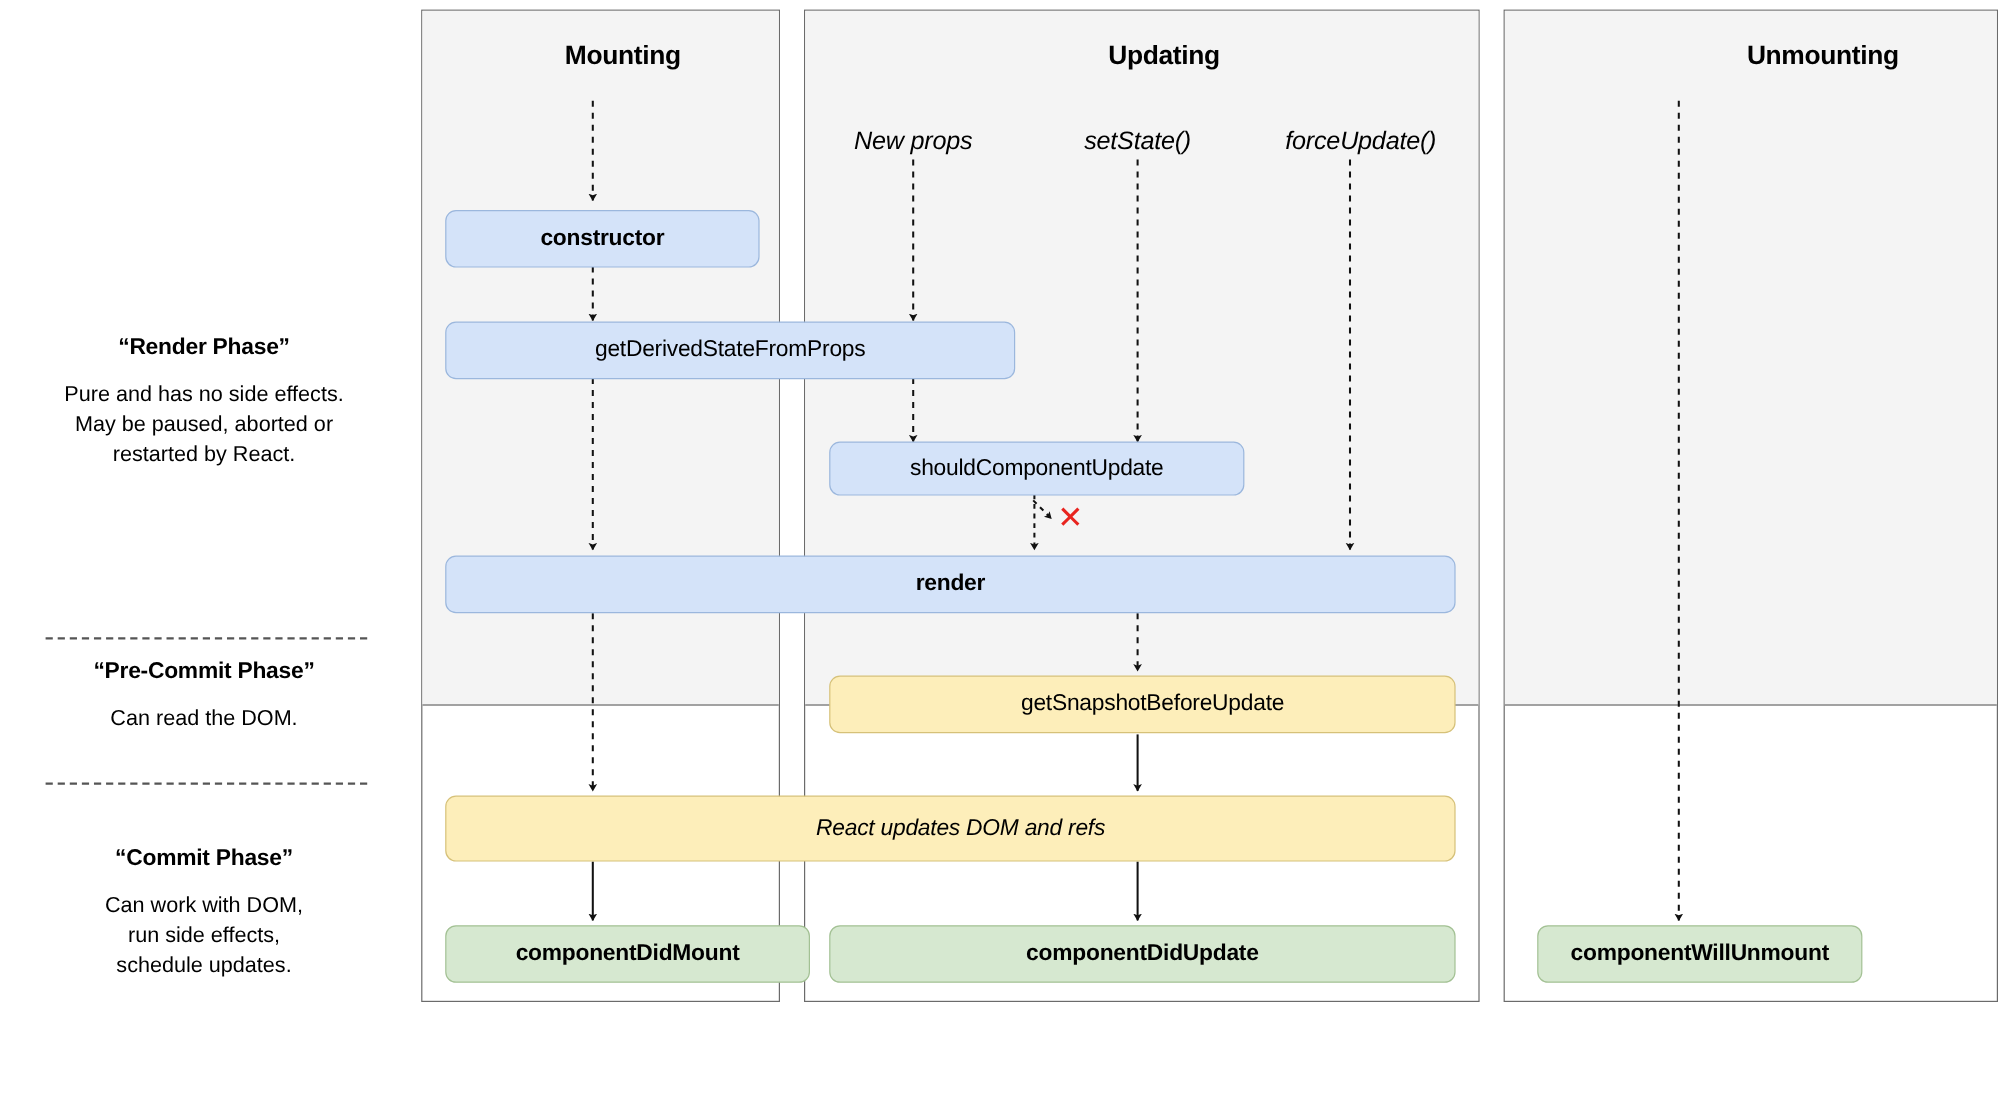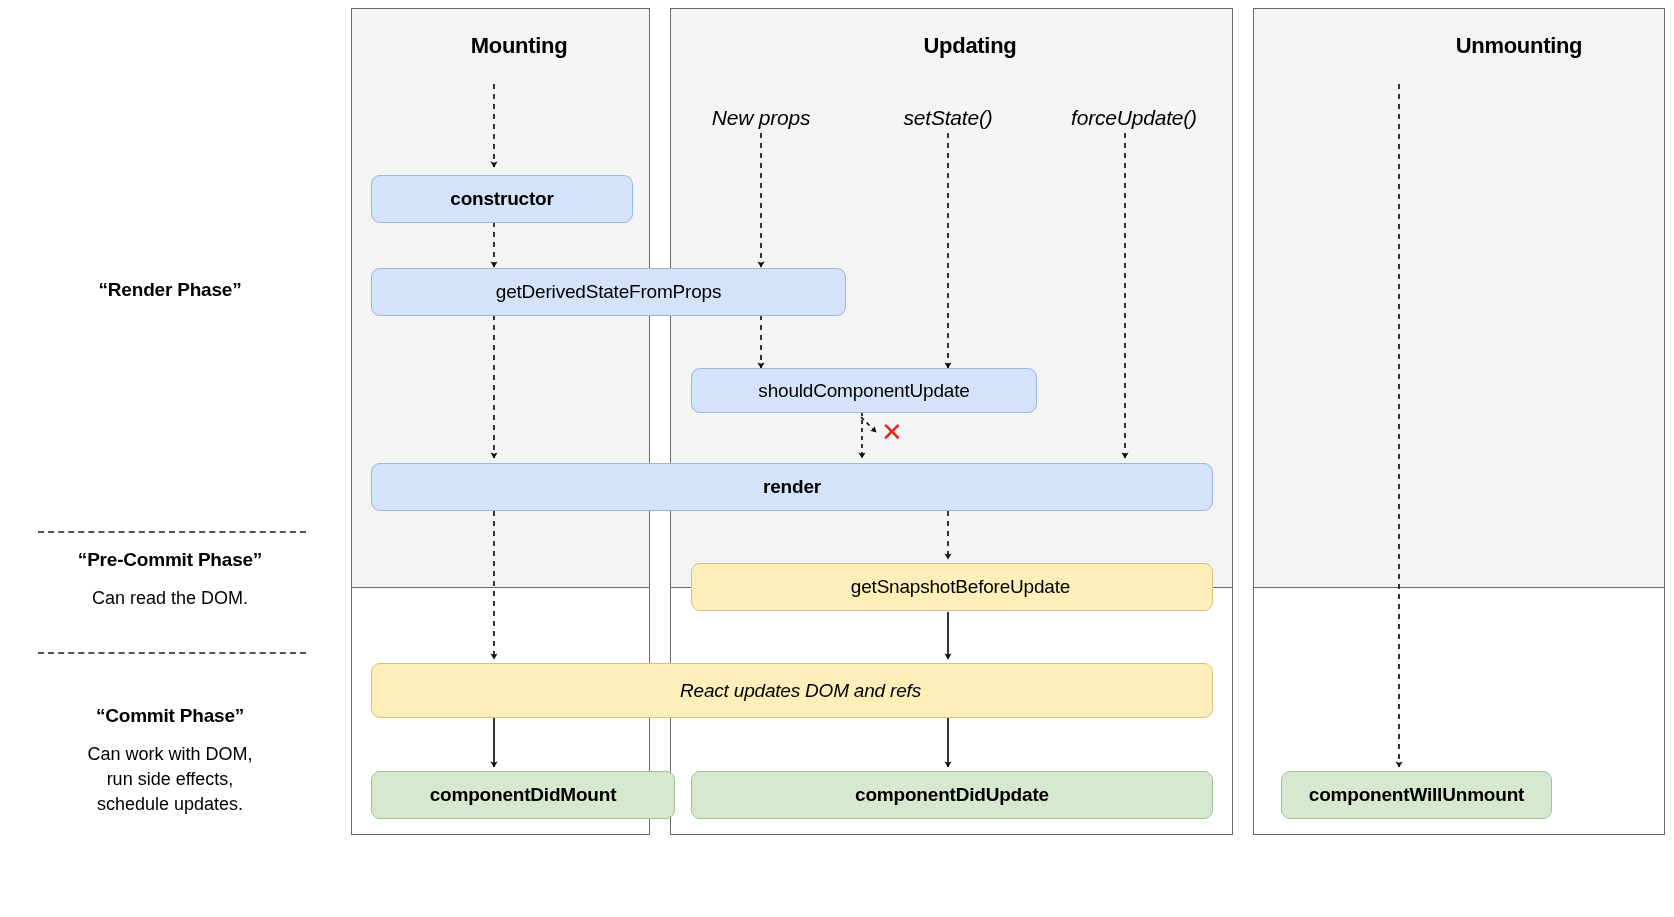--- a/index.html
+++ b/index.html
@@ -107,20 +107,23 @@
     font-family: "DejaVu Sans", sans-serif;
   }
 </style>
 </head>
 <body>
 
 <div id="stage">
 
   <div class="legend-block" style="top:278px;">
     <div class="legend-title">“Render Phase”</div>
+    <div class="legend-body" style="white-space:pre-line;">Pure and has no side effects.
+May be paused, aborted or
+restarted by React.</div>
   </div>
 
   <div class="legend-divider" style="top:531px;"></div>
 
   <div class="legend-block" style="top:548px;">
     <div class="legend-title">“Pre-Commit Phase”</div>
     <div class="legend-body" style="white-space:pre-line;">Can read the DOM.</div>
   </div>
 
   <div class="legend-divider" style="top:652px;"></div>

